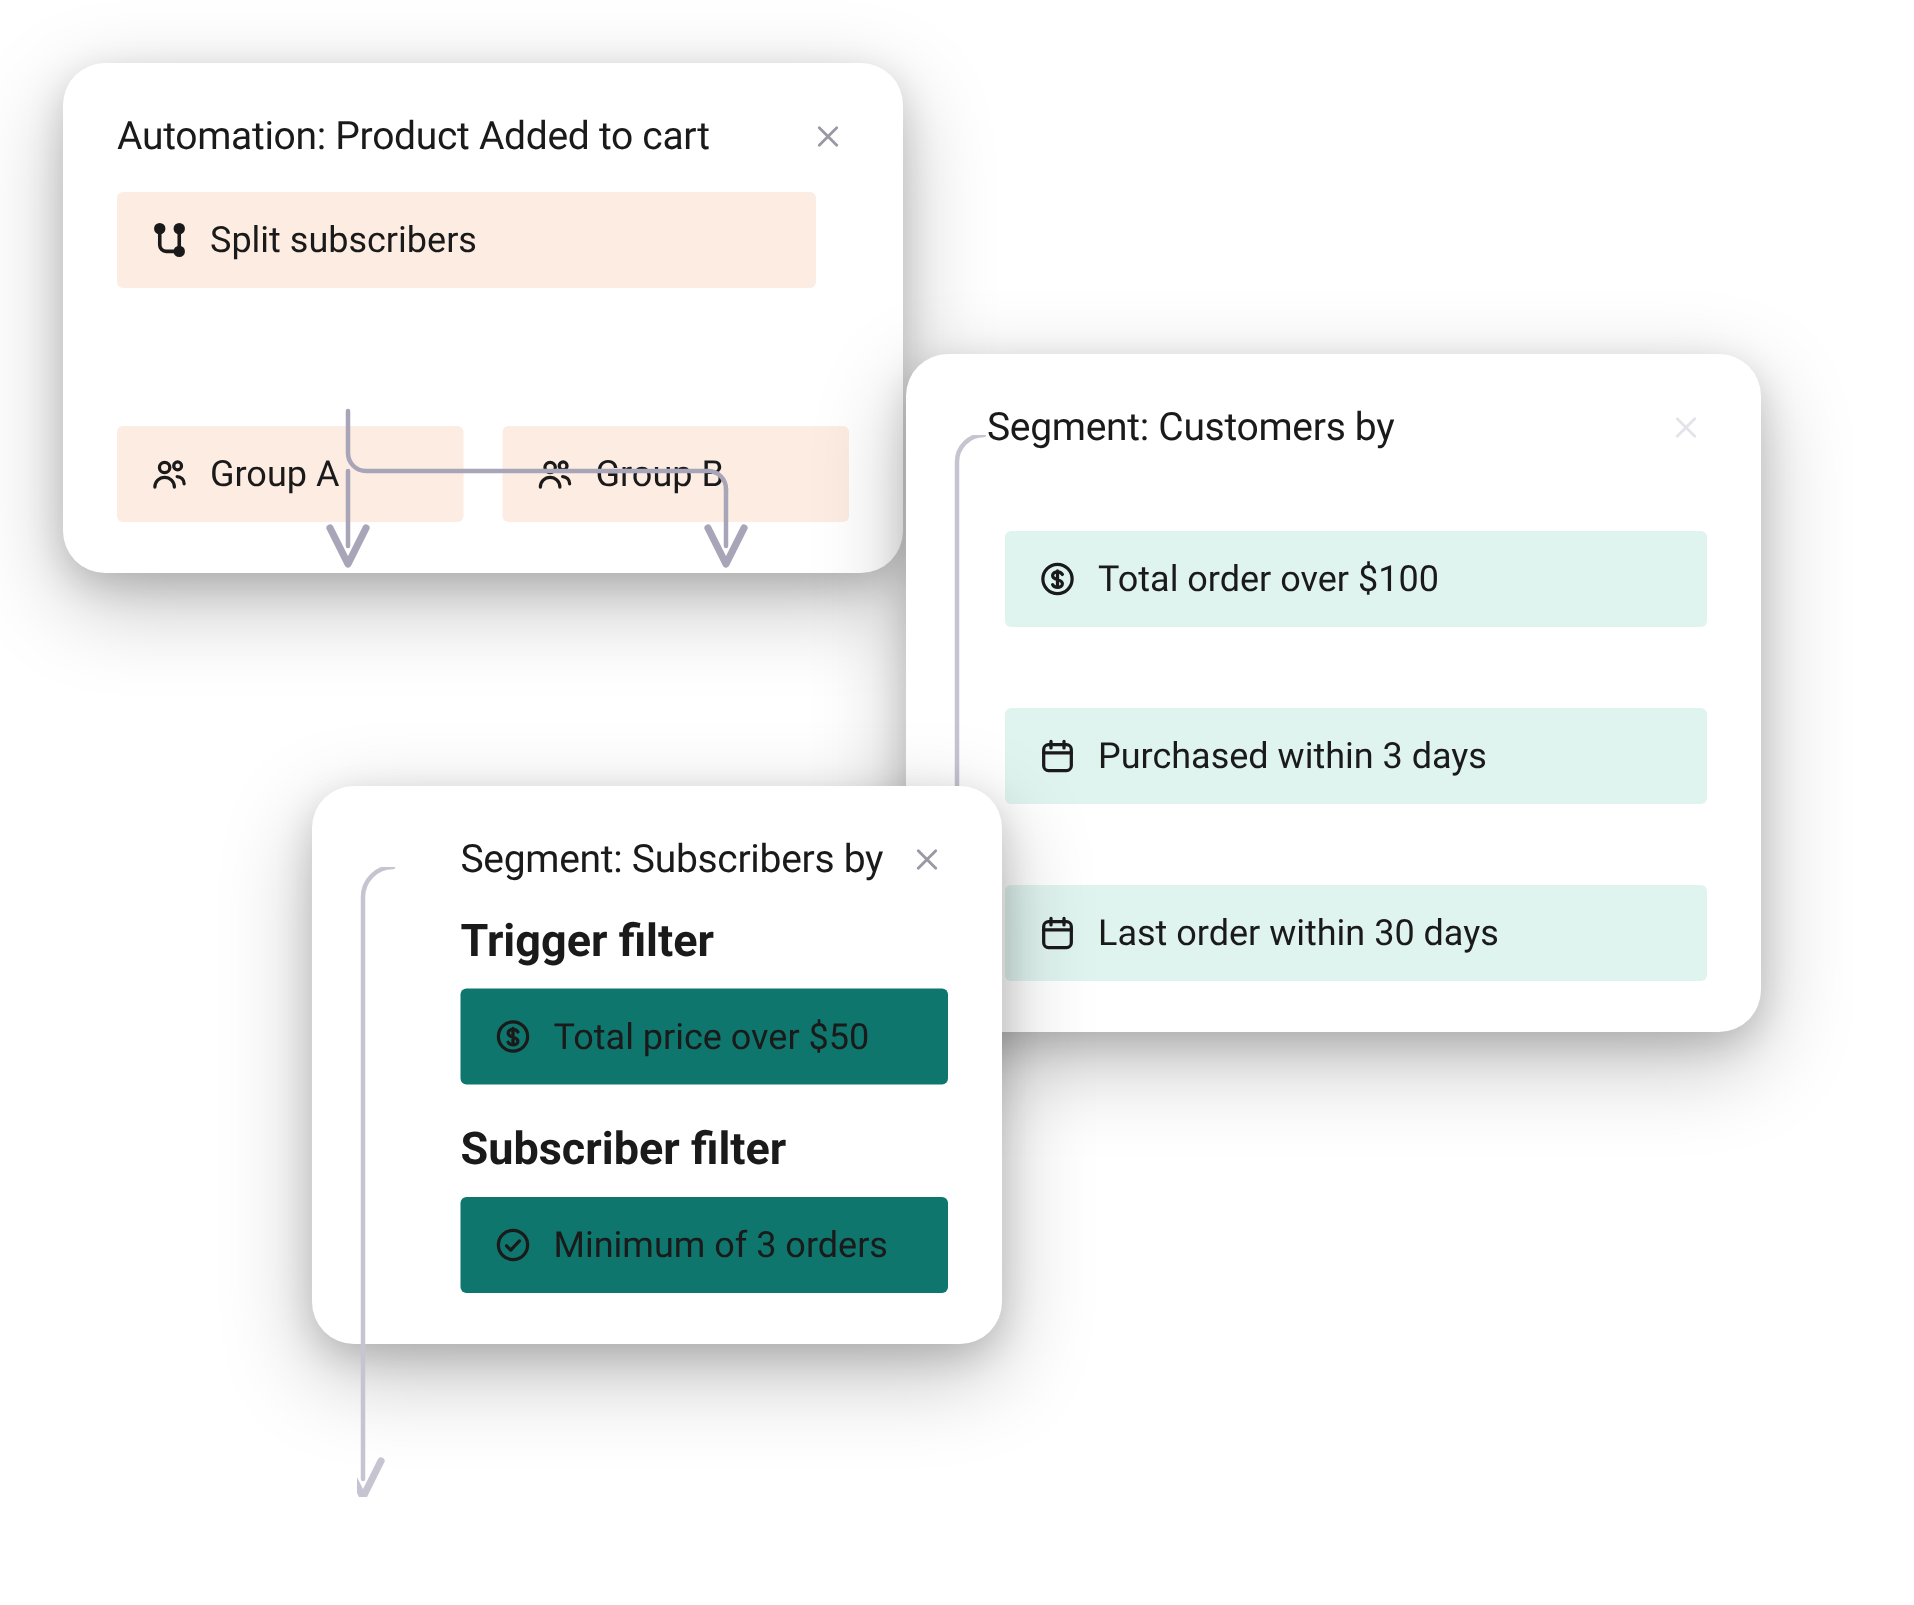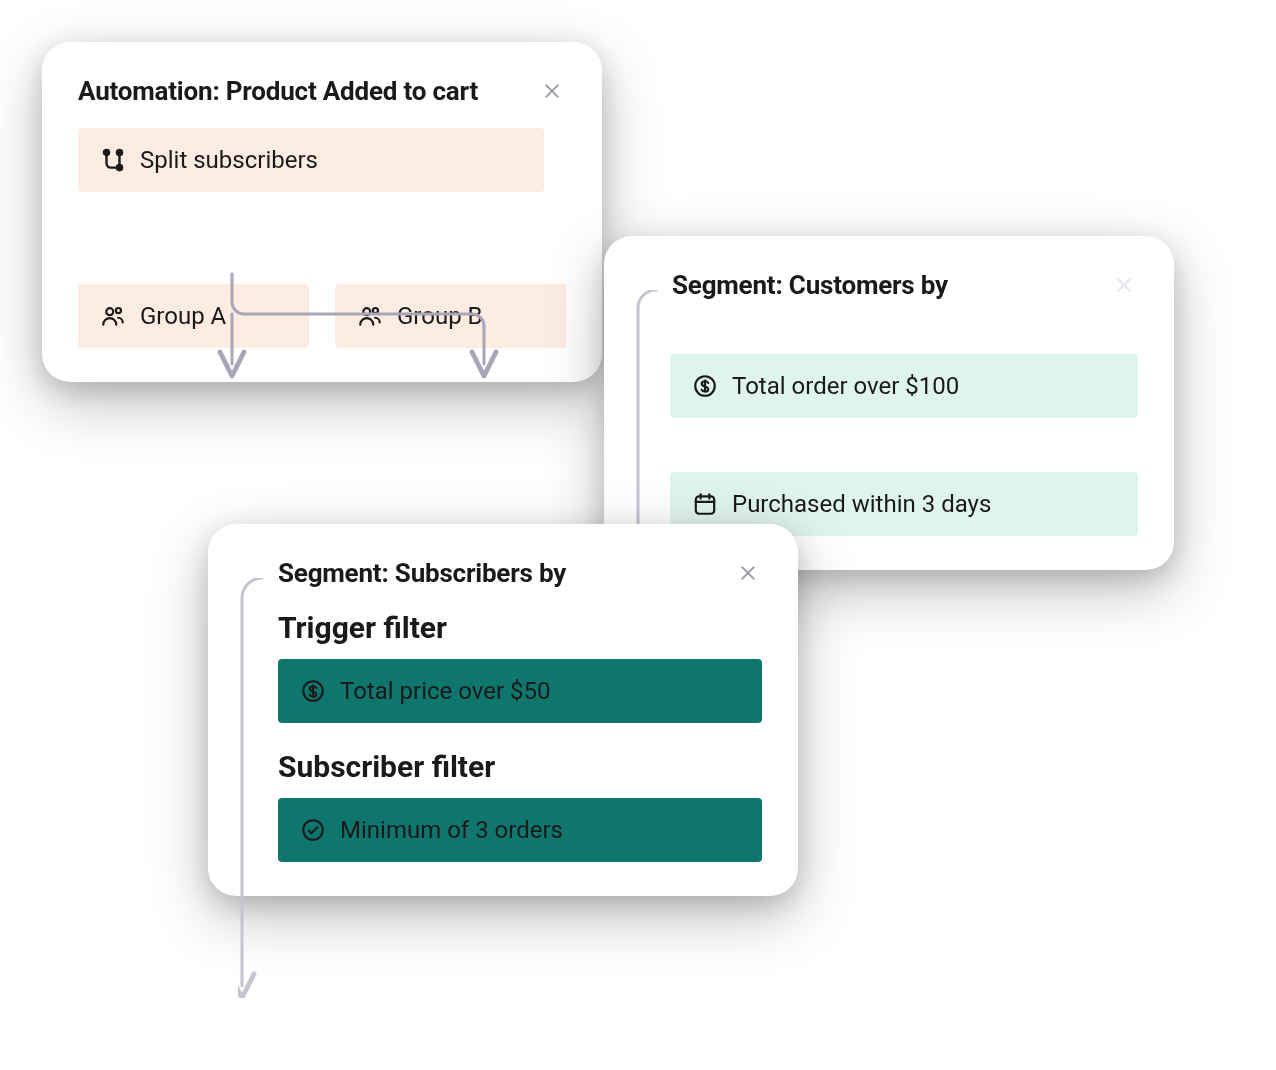--- a/index.html
+++ b/index.html
@@ -19,21 +19,21 @@
     padding: 34px 36px;
   }
   .card-header {
     display: flex;
     align-items: center;
     justify-content: space-between;
     margin-bottom: 22px;
   }
   .card-title {
     font-size: 26px;
-    font-weight: 700;
+    font-weight: 400;
     letter-spacing: -0.2px;
   }
   .close-btn {
     width: 28px;
     height: 28px;
     display: flex;
     align-items: center;
     justify-content: center;
     cursor: pointer;
     color: #9a98a3;
@@ -81,21 +81,21 @@
   #customers-card .chip-stack { display: flex; flex-direction: column; gap: 22px; }
   #customers-card .vline {
     position: absolute;
     left: 32px;
     top: 54px;
     width: 22px;
     height: 370px;
   }
 
   
-  #subscribers-card { left: 208px; top: 524px; width: 590px; padding-left: 70px; }
+  #subscribers-card { left: 208px; top: 524px; width: 460px; padding-left: 99px; }
   #subscribers-card .section { margin-bottom: 26px; }
   #subscribers-card .vline {
     position: absolute;
     left: 30px;
     top: 54px;
     width: 26px;
     height: 420px;
   }
 </style>
 </head>
@@ -159,21 +159,21 @@
       </span>
       <span>Group B</span>
     </div>
   </div>
 </div>
 
 <div id="customers-card" class="card">
   <svg class="vline" viewBox="0 0 22 370" preserveAspectRatio="none">
     <path d="M20 0 a18 18 0 0 0 -18 18 V370" fill="none" stroke="#c7c4d1" stroke-width="3" stroke-linecap="round"></path>
   </svg>
-  <div class="card-header" style="margin-left:32px;">
+  <div class="card-header" style="margin-left:18px;">
     <div class="card-title">Segment: Customers by</div>
     <div class="close-btn" style="color:#e4e3e9;">
       <svg viewBox="0 0 24 24" fill="none" stroke="currentColor" stroke-width="2.2" stroke-linecap="round">
         <line x1="5" y1="5" x2="19" y2="19"></line>
           <line x1="19" y1="5" x2="5" y2="19"></line>
       </svg>
     </div>
   </div>
   <div class="chip-stack" style="margin-left:30px;">
     <div class="chip chip-teal">
@@ -188,20 +188,31 @@
     <div class="chip chip-teal">
       <span class="icon">
         <svg viewBox="0 0 24 24" fill="none" stroke="#1a1a1a" stroke-width="2" stroke-linecap="round" stroke-linejoin="round">
           <rect x="3.5" y="5" width="17" height="16" rx="3"></rect>
             <line x1="3.5" y1="10" x2="20.5" y2="10"></line>
             <line x1="8" y1="3" x2="8" y2="7"></line>
             <line x1="16" y1="3" x2="16" y2="7"></line>
         </svg>
       </span>
       <span>Purchased within 3 days</span>
+    </div>
+    <div class="chip chip-teal">
+      <span class="icon">
+        <svg viewBox="0 0 24 24" fill="none" stroke="#1a1a1a" stroke-width="2" stroke-linecap="round" stroke-linejoin="round">
+          <rect x="3.5" y="5" width="17" height="16" rx="3"></rect>
+            <line x1="3.5" y1="10" x2="20.5" y2="10"></line>
+            <line x1="8" y1="3" x2="8" y2="7"></line>
+            <line x1="16" y1="3" x2="16" y2="7"></line>
+        </svg>
+      </span>
+      <span>Last order within 30 days</span>
     </div>
   </div>
 </div>
 
 <div id="subscribers-card" class="card">
   <svg class="vline" viewBox="0 0 26 420" preserveAspectRatio="none">
     <defs>
       <marker id="arrow2" markerWidth="10" markerHeight="10" refX="5" refY="5" orient="auto" markerUnits="strokeWidth">
         <path d="M1,1 L9,5 L1,9" fill="none" stroke="#c7c4d1" stroke-width="1.6" stroke-linecap="round" stroke-linejoin="round"></path>
       </marker>

